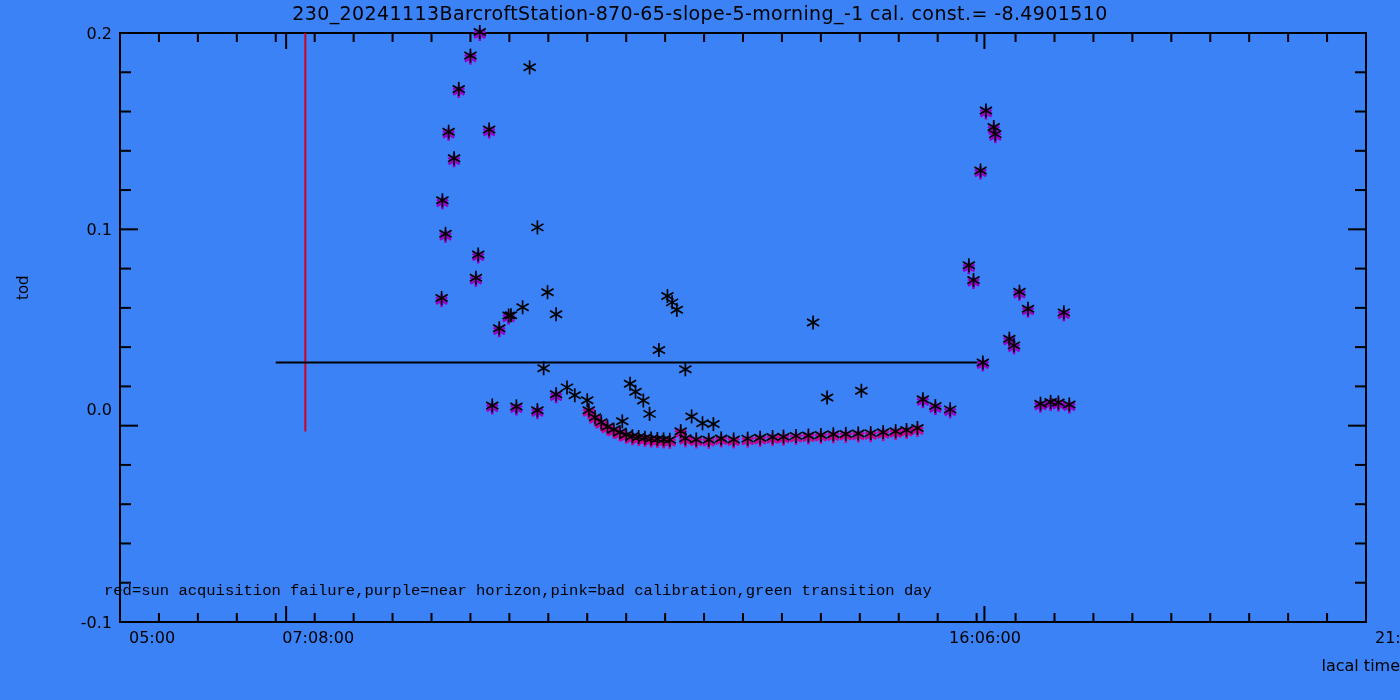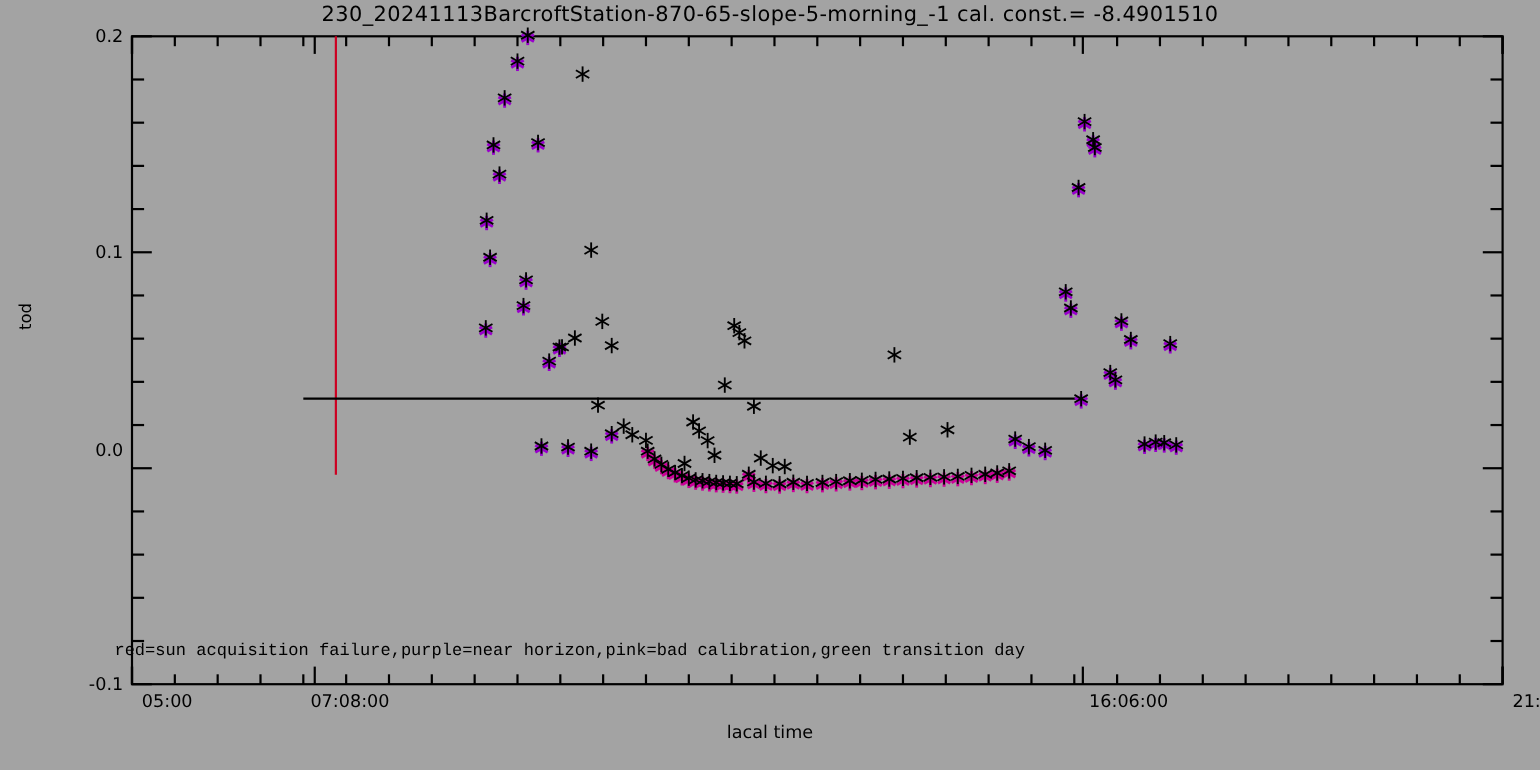--- a/index.html
+++ b/index.html
@@ -10,21 +10,21 @@
   body {
     width: 1400px;
     height: 700px;
     font-family: "DejaVu Sans", sans-serif;
     overflow: hidden;
   }
   #plot-root {
     position: relative;
     width: 1400px;
     height: 700px;
-    background: #a3a3a3;
+    background: #3b82f6;
   }
   .plot-title {
     position: absolute;
     left: 0;
     top: 2px;
     width: 1400px;
     text-align: center;
     font-family: "DejaVu Sans", sans-serif;
     font-size: 19px;
     letter-spacing: 0.4px;
@@ -39,21 +39,21 @@
     color: #000000;
     transform: rotate(-90deg);
     transform-origin: left top;
     white-space: nowrap;
   }
   .axis-label-x {
     position: absolute;
     left: 0;
     top: 656px;
     width: 1400px;
-    text-align: center;
+    text-align: right;
     font-size: 16px;
     color: #000000;
   }
   .legend-note {
     position: absolute;
     left: 104px;
     top: 582px;
     font-size: 15.5px;
     color: #000000;
     white-space: nowrap;
@@ -107,21 +107,21 @@
 
   <div class="ytick-holder" id="ytick-holder">
       <div class="tick-label-y" style="top: 33px;">0.2</div>
       <div class="tick-label-y" style="top: 229.333px;">0.1</div>
       <div class="tick-label-y" style="top: 409px;">0.0</div>
       <div class="tick-label-y" style="top: 622px;">-0.1</div>
     </div>
   <div id="xtick-holder">
       <div class="tick-label-x" style="left: 120px;">05:00</div>
       <div class="tick-label-x" style="left: 286.131px;">07:08:00</div>
-      <div class="tick-label-x" style="left: 994px;">16:06:00</div>
+      <div class="tick-label-x" style="left: 953px;">16:06:00</div>
       <div class="tick-label-x" style="left: 1366px;">21:00</div>
     </div>
 
   <svg class="plot-svg" id="plot-svg" viewBox="0 0 1400 700" preserveAspectRatio="none">
       <rect x="120" y="33" width="1246" height="589" fill="none" stroke="#000000" stroke-width="2"></rect>
       <line x1="120" y1="622" x2="138" y2="622" stroke="#000000" stroke-width="2"></line>
       <line x1="1366" y1="622" x2="1348" y2="622" stroke="#000000" stroke-width="2"></line>
       <line x1="120" y1="582.7333333333333" x2="131" y2="582.7333333333333" stroke="#000000" stroke-width="2"></line>
       <line x1="1366" y1="582.7333333333333" x2="1355" y2="582.7333333333333" stroke="#000000" stroke-width="2"></line>
       <line x1="120" y1="543.4666666666667" x2="131" y2="543.4666666666667" stroke="#000000" stroke-width="2"></line>

